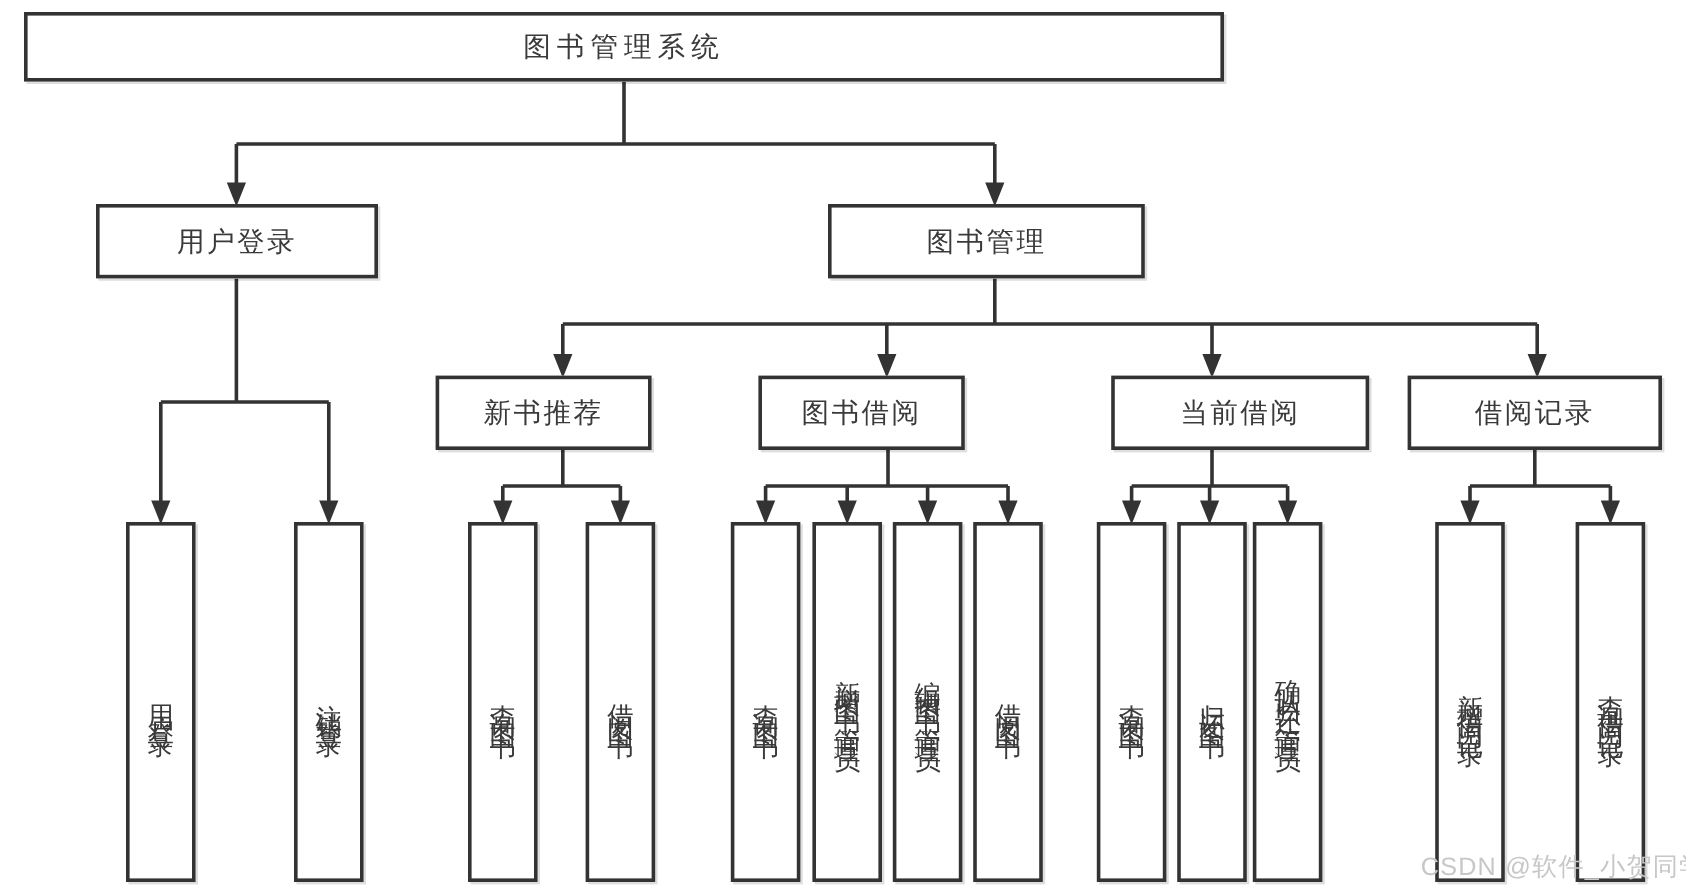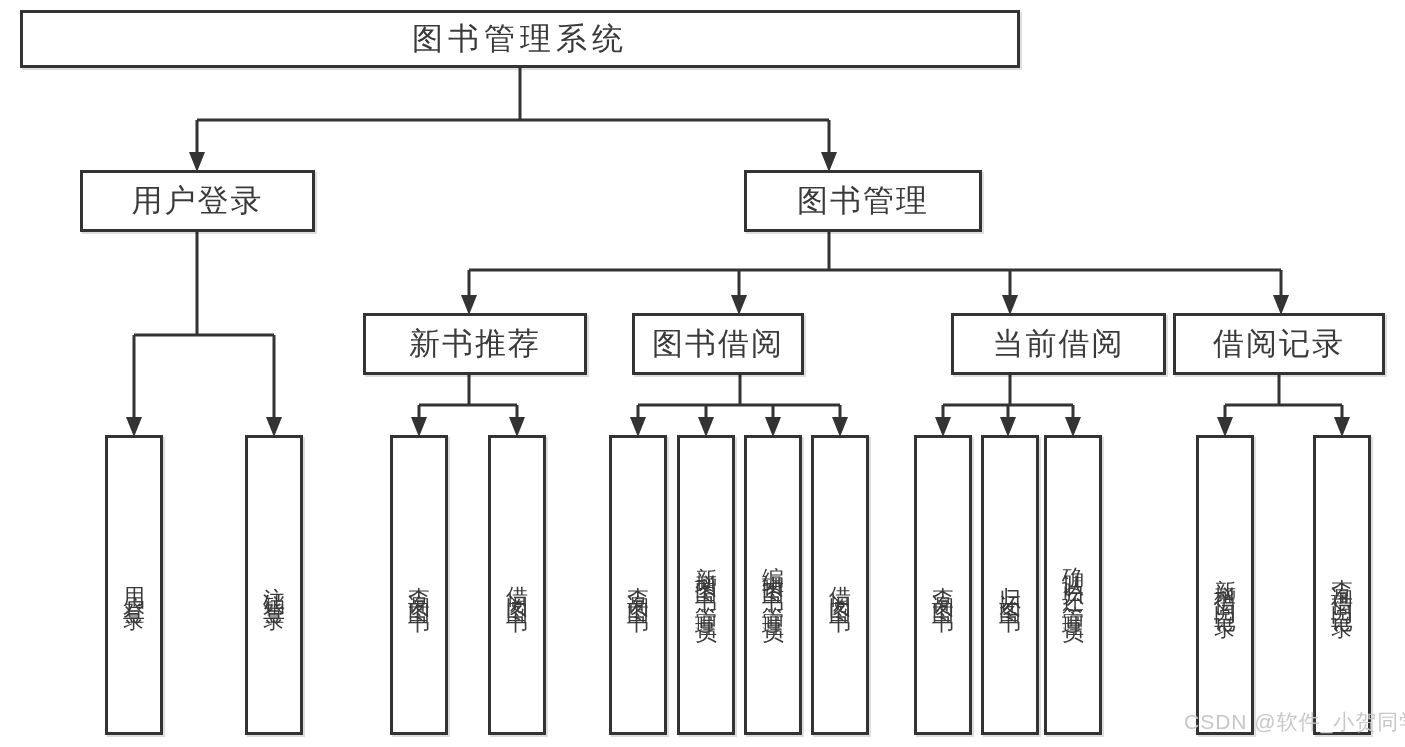--- a/index.html
+++ b/index.html
@@ -20,21 +20,21 @@
   .hbox, .vbox {
     position: absolute;
     box-sizing: border-box;
     border: 3px solid #333333;
     background: #ffffff;
     display: flex;
     align-items: center;
     justify-content: center;
     box-shadow: 2px 2px 0 rgba(0,0,0,0.13);
   }
-  .hbox { font-size: 31px; letter-spacing: 2px; font-family: Liberation Serif, serif; }
+  .hbox { font-size: 23px; letter-spacing: 2px; font-family: Liberation Serif, serif; }
   .hbox.title { letter-spacing: 5px; }
   .vbox { width: 58px; top: 435px; height: 300px; }
   .vbox span {
     writing-mode: vertical-rl;
     text-orientation: mixed;
     font-size: 22px;
     letter-spacing: 8px;
     line-height: 1;
     white-space: nowrap;
   }
@@ -84,25 +84,25 @@
       <polygon points="1000,417 1016,417 1008,437"></polygon>
       <polygon points="1065,417 1081,417 1073,437"></polygon>
       <polygon points="1217,417 1233,417 1225,437"></polygon>
       <polygon points="1334,417 1350,417 1342,437"></polygon>
     </g>
   </svg>
 
   <div class="hbox title" style="left:20px; top:10px; width:1000px; height:58px;">图书管理系统</div>
 
   <div class="hbox" style="left:80px; top:170px; width:235px; height:62px;">用户登录</div>
-  <div class="hbox" style="left:744px; top:170px; width:238px; height:62px;">图书管理</div>
+  <div class="hbox" style="left:690px; top:170px; width:264px; height:62px;">图书管理</div>
 
-  <div class="hbox" style="left:363px; top:313px; width:224px; height:62px;">新书推荐</div>
+  <div class="hbox" style="left:363px; top:313px; width:180px; height:62px;">新书推荐</div>
   <div class="hbox" style="left:632px; top:313px; width:172px; height:62px;">图书借阅</div>
-  <div class="hbox" style="left:951px; top:313px; width:215px; height:62px;">当前借阅</div>
+  <div class="hbox" style="left:926px; top:313px; width:215px; height:62px;">当前借阅</div>
   <div class="hbox" style="left:1173px; top:313px; width:212px; height:62px;">借阅记录</div>
 
   <div class="vbox" style="left:105px;">
     <span>用户登录</span>
   </div>
   <div class="vbox" style="left:245px;">
     <span>注销登录</span>
   </div>
 
   <div class="vbox" style="left:390px;">

